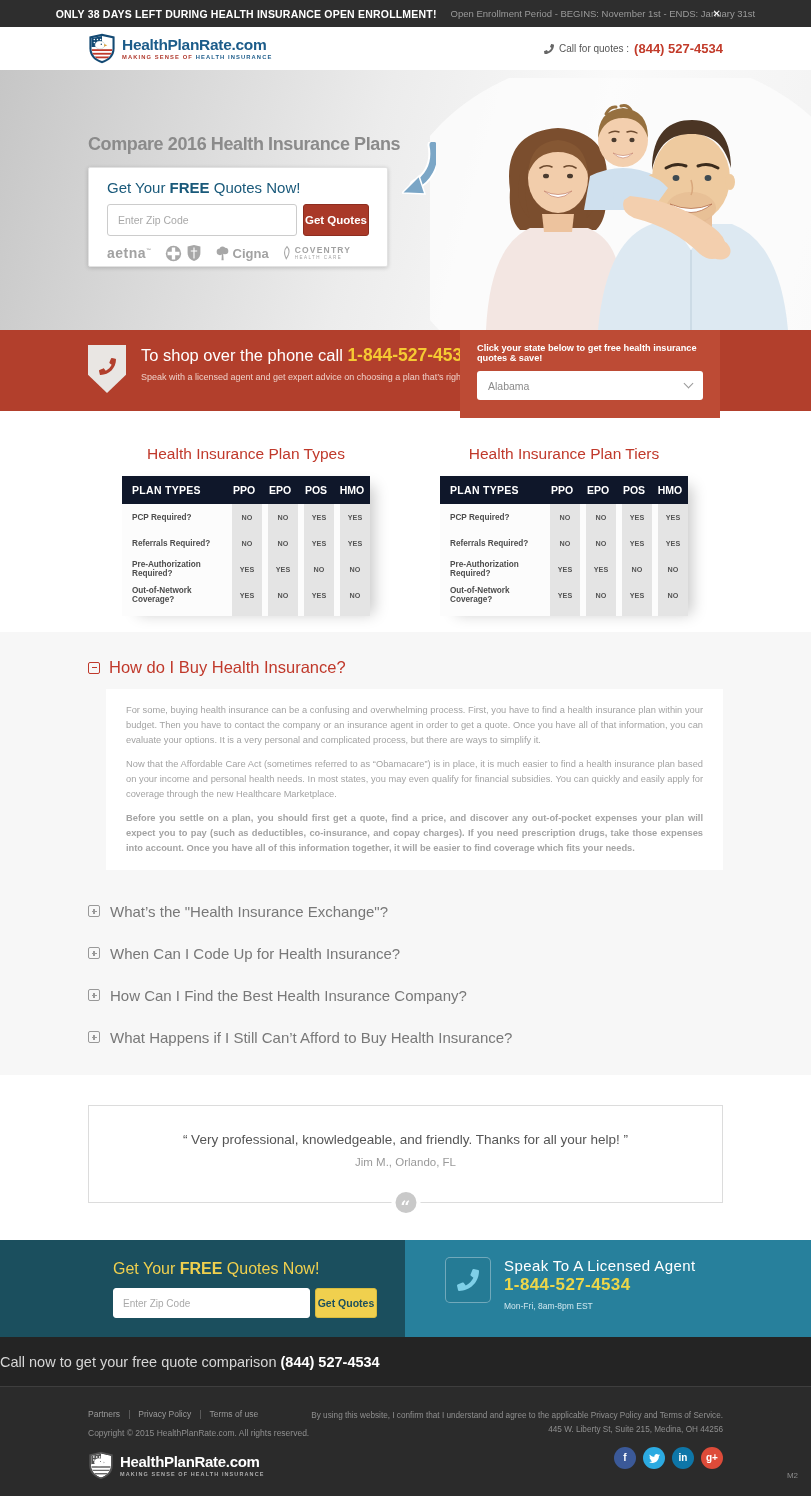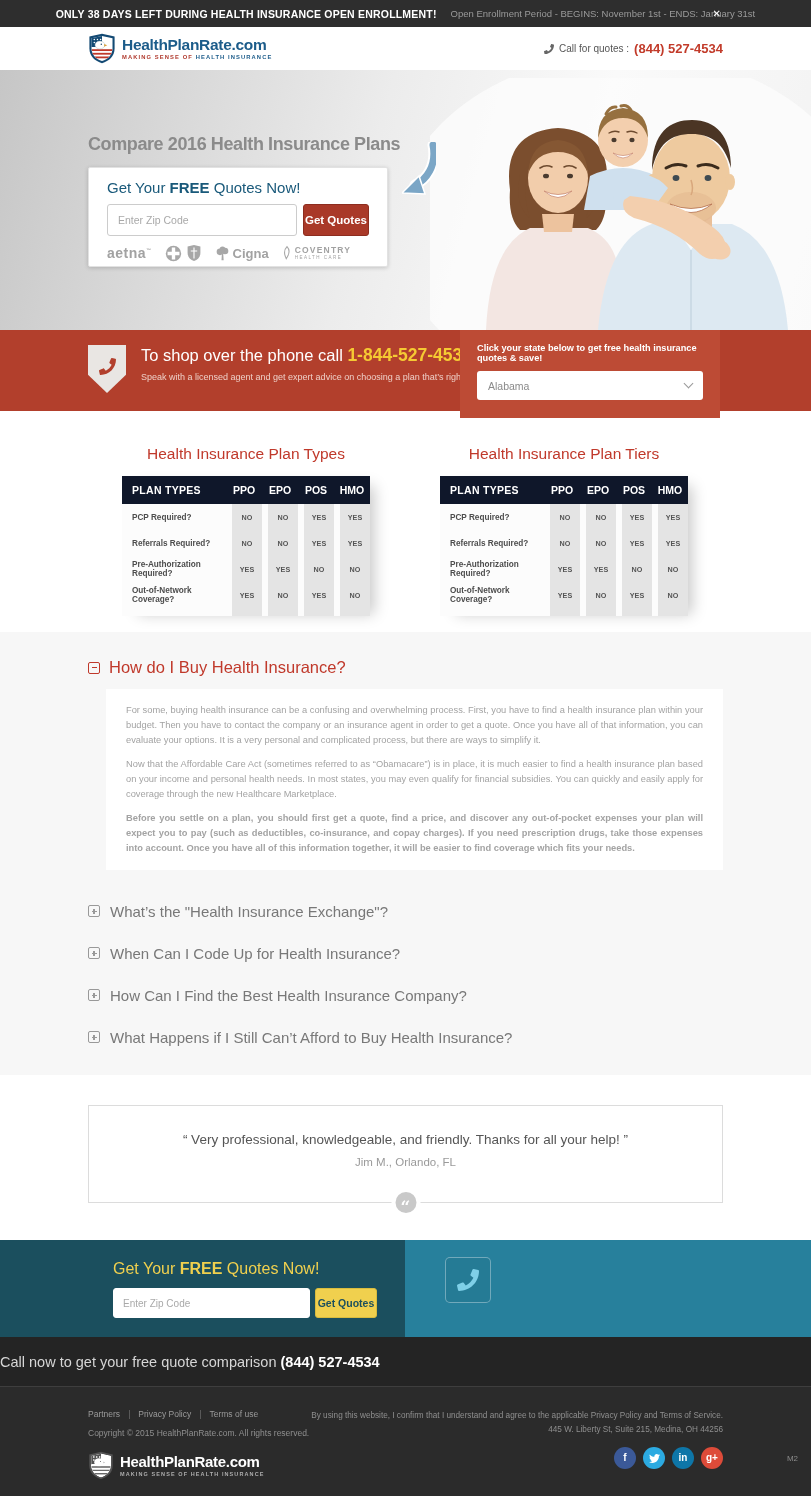--- a/index.html
+++ b/index.html
@@ -130,21 +130,21 @@
   .f-links span.sep { margin:0 8px; color:#6e6e6e; }
   .f-copy { font-size:8.5px; color:#8f8f8f; margin-top:9px; }
   .f-logo { display:flex; align-items:center; gap:6px; margin-top:13px; filter:grayscale(1) brightness(1.25); }
   .f-logo-name { font-size:15px; font-weight:bold; color:#d0d0d0; letter-spacing:-.3px; line-height:1; }
   .f-logo-tag { font-size:5.5px; font-weight:bold; color:#8b8b8b; letter-spacing:1.1px; margin-top:2px; }
   .f-right { position:absolute; right:88px; top:22px; text-align:right; font-size:8.2px; color:#8f8f8f; line-height:1.65; }
   .social { margin-top:11px; display:flex; gap:7px; justify-content:flex-end; }
   .s-circle { width:22px; height:22px; border-radius:50%; color:#fff; display:flex; align-items:center; justify-content:center;
               font-size:10px; font-weight:bold; cursor:pointer; }
   .s-circle svg { width:11px; height:11px; fill:#fff; }
-  .watermark { position:absolute; right:13px; bottom:33px; font-size:8px; color:#8b8b8b; }
+  .watermark { position:absolute; right:13px; bottom:16px; font-size:8px; color:#8b8b8b; }
   .defs-hidden { position:absolute; width:0; height:0; overflow:hidden; }
 </style>
 </head>
 <body>
 
 <svg class="defs-hidden" aria-hidden="true">
   <defs>
     <path id="ph" d="M493.4 24.6l-104-24c-11.3-2.6-22.9 3.3-27.5 13.9l-48 112c-4.2 9.8-1.4 21.3 6.9 28l60.6 49.6c-36 76.7-98.9 140.5-177.2 177.2l-49.6-60.6c-6.8-8.3-18.2-11.1-28-6.9l-112 48C3.9 366.5-2 378.1.6 389.4l24 104C27.1 504.2 36.7 512 48 512c256.1 0 464-207.5 464-464 0-11.2-7.7-20.9-18.6-23.4z"></path>
     <symbol id="logo-shield" viewBox="0 0 40 44">
       <path d="M20 1 L38 5 V22 C38 33 30 40 20 43 C10 40 2 33 2 22 V5 Z" fill="#134a74"></path>
@@ -463,20 +463,25 @@
       <input class="cta-zip" type="text" placeholder="Enter Zip Code" style="">
       <button class="btn-yellow">Get Quotes</button>
     </div>
   </div>
   <div class="cta-right">
     <div class="cta-ico">
       <svg viewBox="0 0 512 512">
           <use href="#ph"></use>
         </svg>
     </div>
+    <div>
+      <div class="cta-l1">Speak To A Licensed Agent</div>
+      <div class="cta-l2">1-844-527-4534</div>
+      <div class="cta-l3">Mon-Fri, 8am-8pm EST</div>
+    </div>
   </div>
 </div>
 
 <div class="callbar">
   <span class="txt">Call now to get your free quote comparison </span><span class="num">(844) 527-4534</span>
 </div>
 
 <div class="footer">
   <div class="f-left">
     <div class="f-links">

